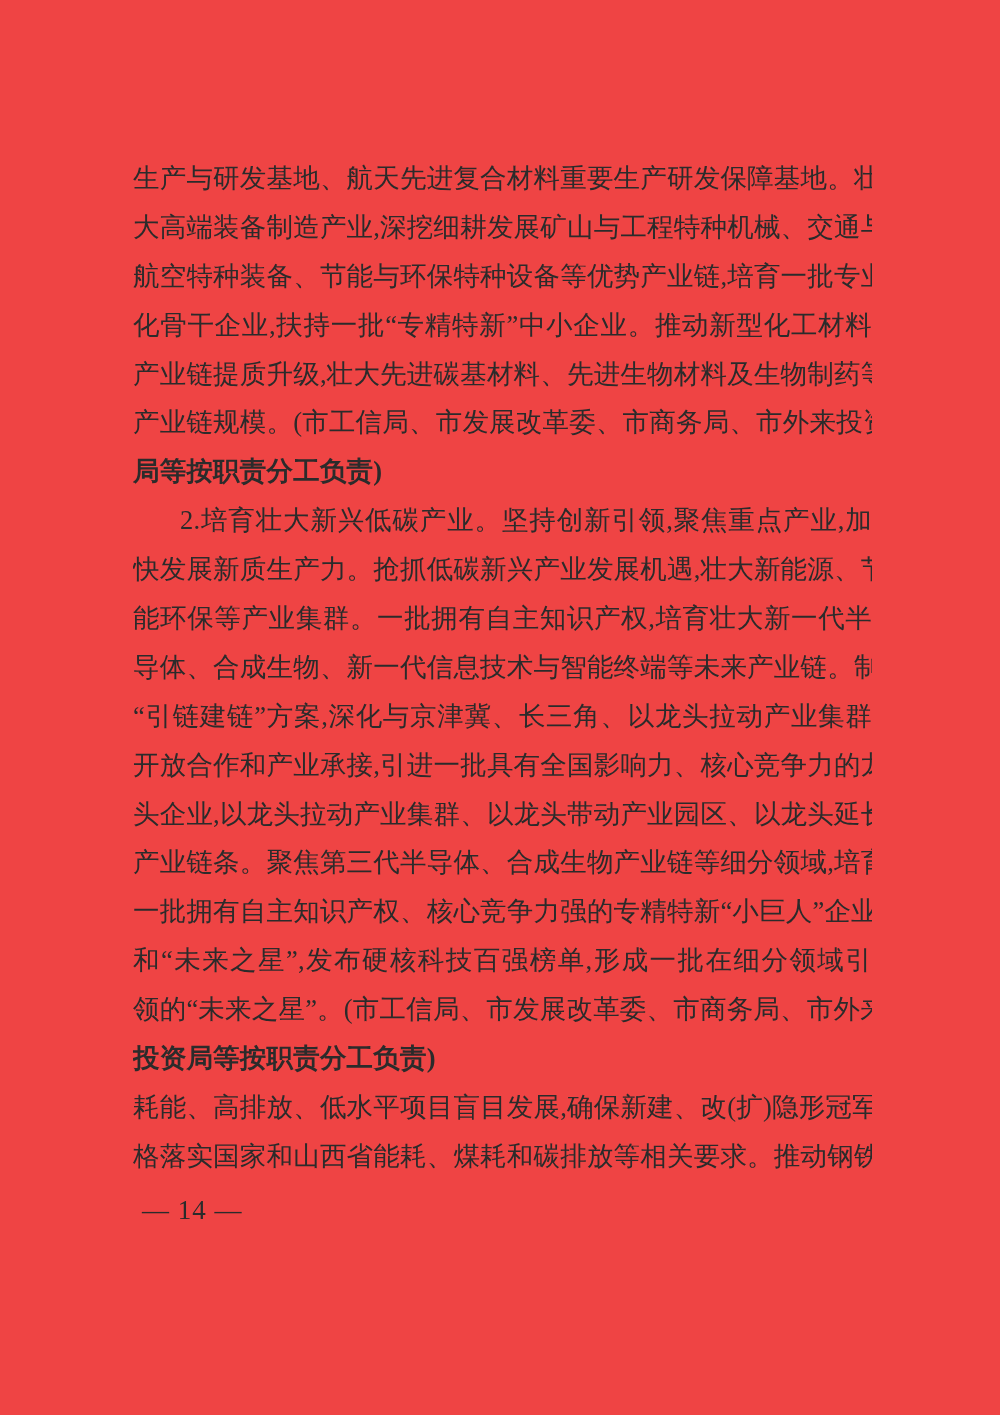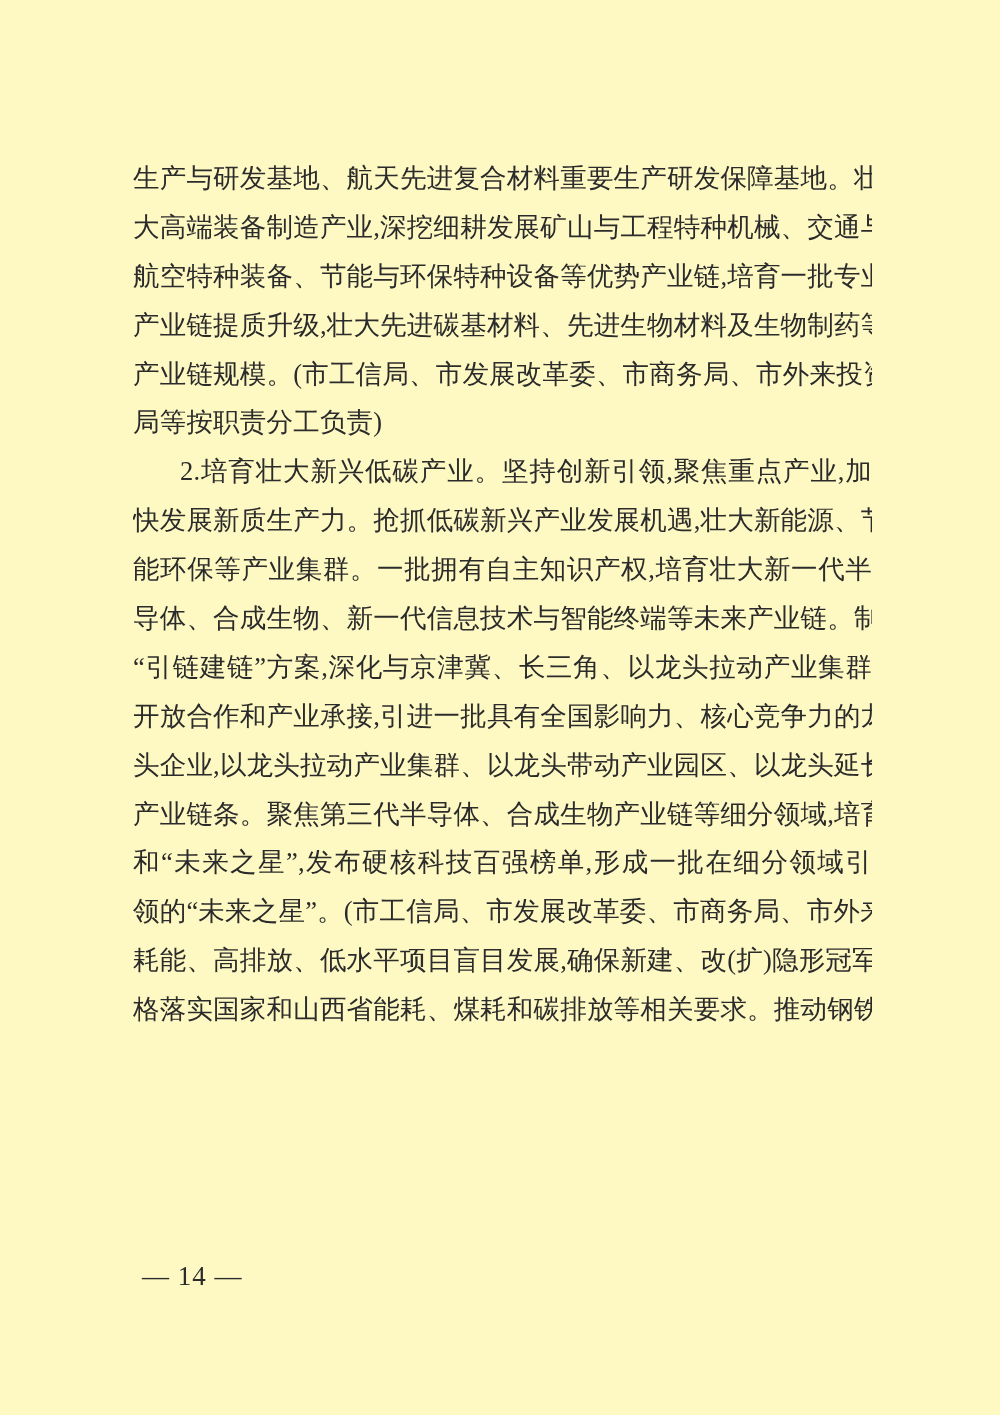--- a/index.html
+++ b/index.html
@@ -5,21 +5,21 @@
   html, body {
     margin: 0;
     padding: 0;
     background: #e8e8e8;
   }
   .page {
     position: relative;
     width: 1000px;
     height: 1415px;
     margin: 0 auto;
-    background: #fef9c3;
+    background: #ef4444;
     overflow: hidden;
     font-family: "Liberation Serif", "DejaVu Serif", serif;
     color: #2b2b2b;
   }
   .doc-body {
     position: absolute;
     left: 133px;
     top: 154px;
     width: 739px;
     font-size: 26.5px;
@@ -37,56 +37,60 @@
     text-justify: inter-character;
     overflow: hidden;
     letter-spacing: 0.2px;
   }
   .line.indent {
     padding-left: 47px;
   }
   .line.last {
     text-align: right;
     text-align-last: left;
+    font-weight: bold;
   }
   .page-footer {
     position: absolute;
     left: 142px;
-    top: 1260px;
+    top: 1194px;
     font-size: 27px;
     line-height: 32px;
     color: #2b2b2b;
     letter-spacing: 1px;
     white-space: nowrap;
   }
 </style>
 </head>
 <body>
 
 <div class="page">
   <div class="doc-body">
       <div class="paragraph">
         <div class="line">生产与研发基地、航天先进复合材料重要生产研发保障基地。壮</div>
         <div class="line">大高端装备制造产业,深挖细耕发展矿山与工程特种机械、交通与</div>
         <div class="line">航空特种装备、节能与环保特种设备等优势产业链,培育一批专业</div>
+        <div class="line">化骨干企业,扶持一批“专精特新”中小企业。推动新型化工材料</div>
         <div class="line">产业链提质升级,壮大先进碳基材料、先进生物材料及生物制药等</div>
         <div class="line">产业链规模。(市工信局、市发展改革委、市商务局、市外来投资</div>
         <div class="line last">局等按职责分工负责)</div>
       </div>
       <div class="paragraph">
         <div class="line indent">2.培育壮大新兴低碳产业。坚持创新引领,聚焦重点产业,加</div>
         <div class="line">快发展新质生产力。抢抓低碳新兴产业发展机遇,壮大新能源、节</div>
         <div class="line">能环保等产业集群。一批拥有自主知识产权,培育壮大新一代半</div>
         <div class="line">导体、合成生物、新一代信息技术与智能终端等未来产业链。制定</div>
         <div class="line">“引链建链”方案,深化与京津冀、长三角、以龙头拉动产业集群</div>
         <div class="line">开放合作和产业承接,引进一批具有全国影响力、核心竞争力的龙</div>
         <div class="line">头企业,以龙头拉动产业集群、以龙头带动产业园区、以龙头延长</div>
         <div class="line">产业链条。聚焦第三代半导体、合成生物产业链等细分领域,培育</div>
+        <div class="line">一批拥有自主知识产权、核心竞争力强的专精特新“小巨人”企业</div>
         <div class="line">和“未来之星”,发布硬核科技百强榜单,形成一批在细分领域引</div>
         <div class="line">领的“未来之星”。(市工信局、市发展改革委、市商务局、市外来</div>
+        <div class="line last">投资局等按职责分工负责)</div>
       </div>
       <div class="paragraph">
         <div class="line">耗能、高排放、低水平项目盲目发展,确保新建、改(扩)隐形冠军</div>
         <div class="line">格落实国家和山西省能耗、煤耗和碳排放等相关要求。推动钢铁、</div>
       </div>
     </div>
 
   <div class="page-footer">— 14 —</div>
 </div>
 

